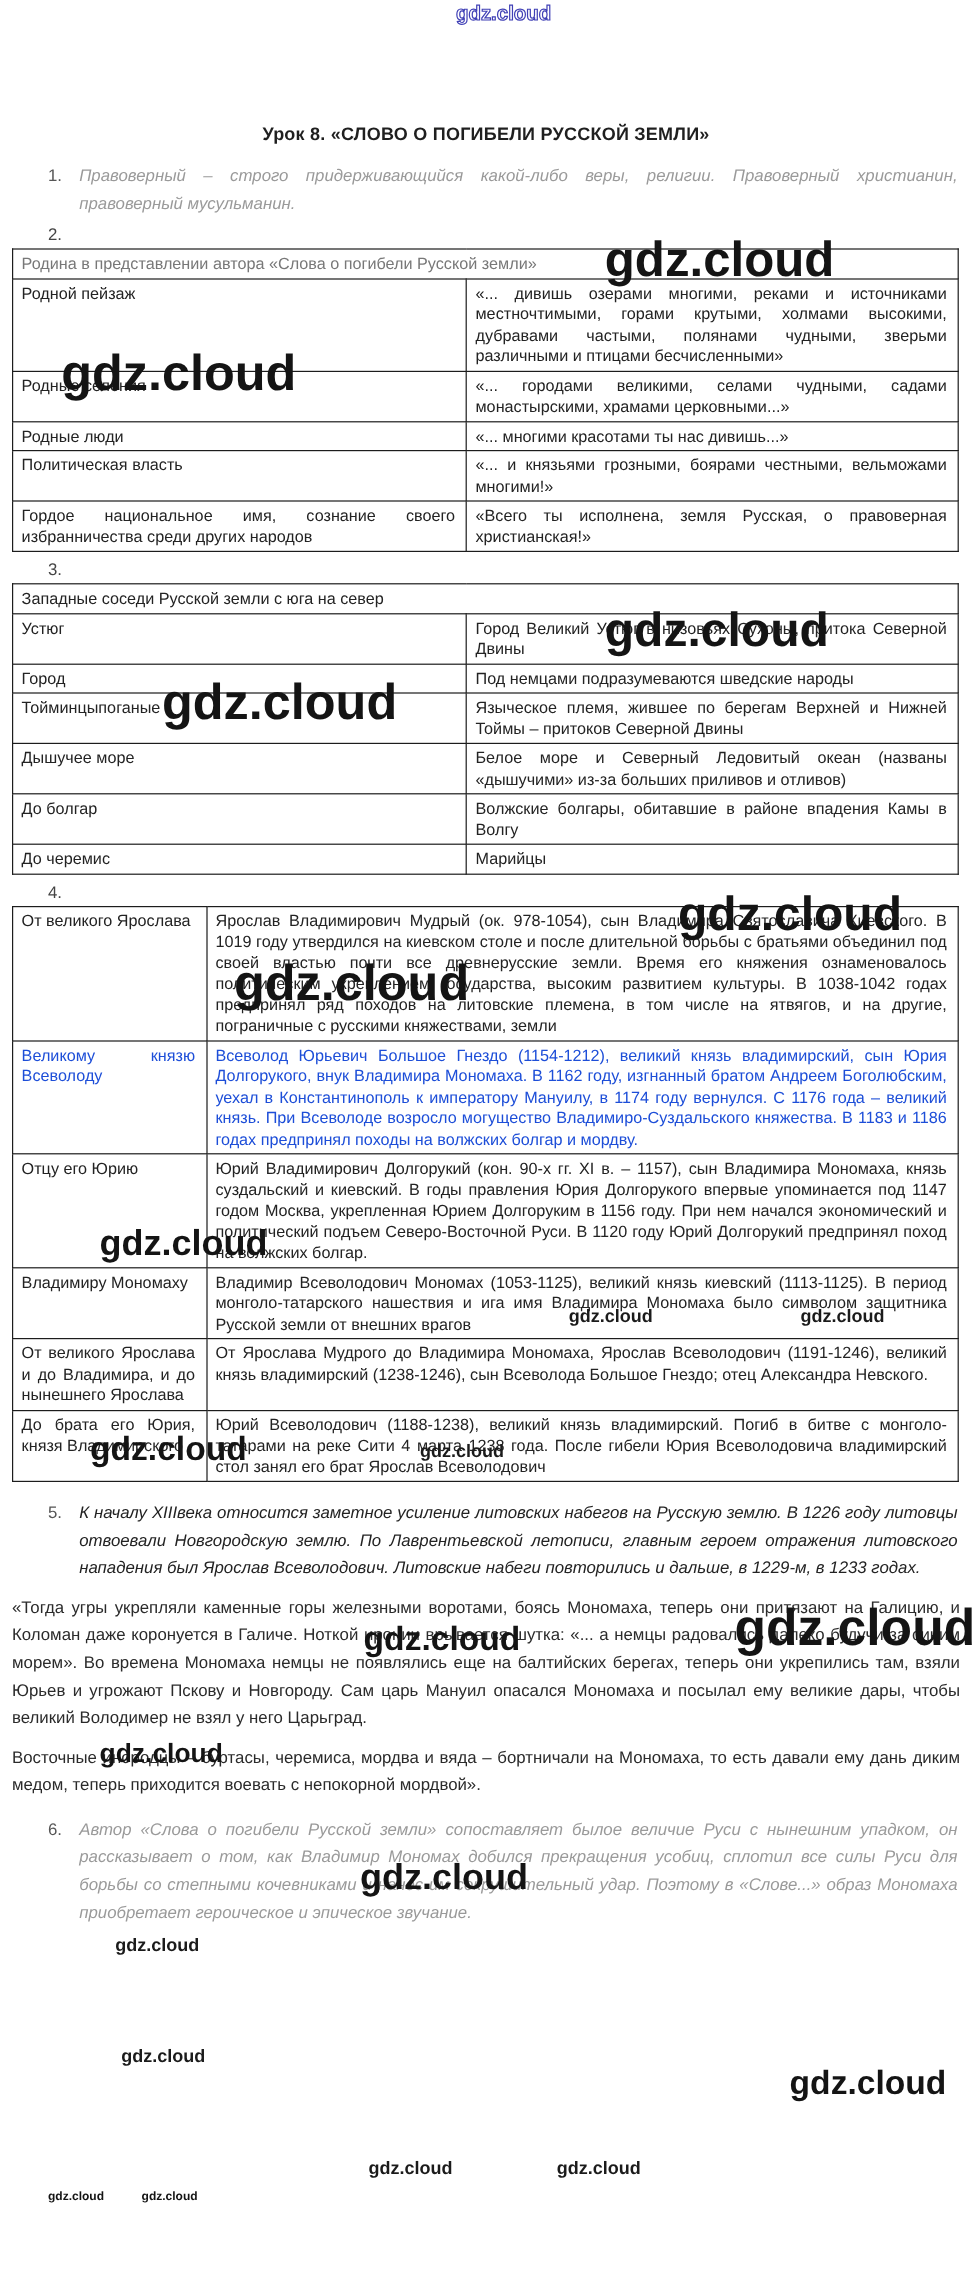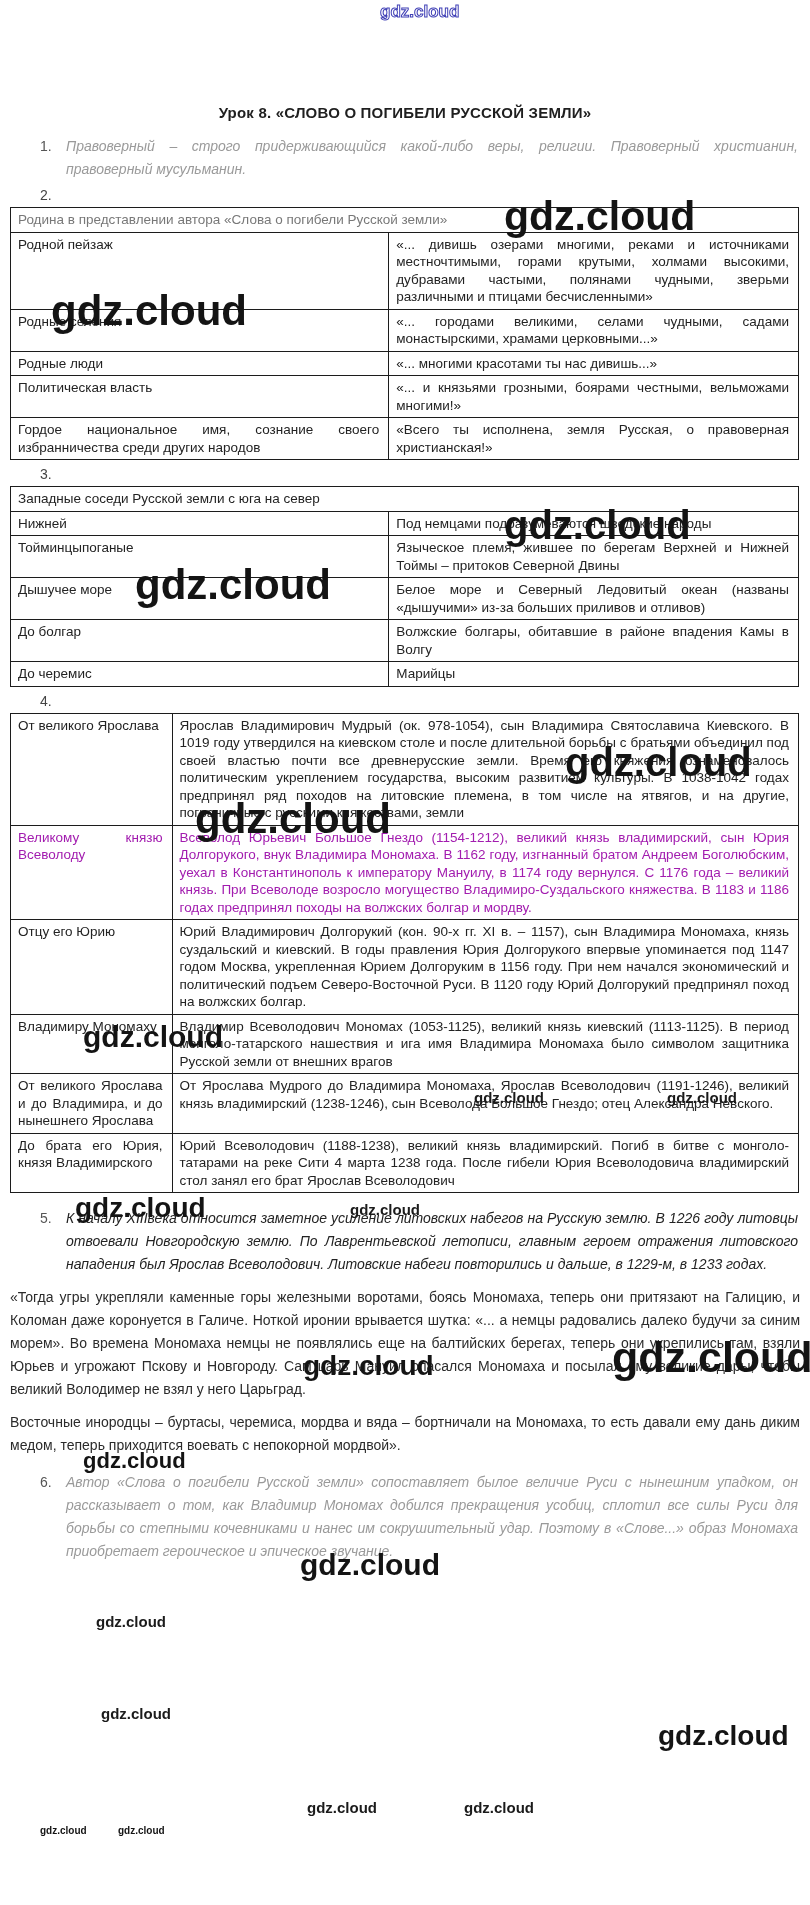--- a/index.html
+++ b/index.html
@@ -63,21 +63,21 @@
   .t4 col.c2{width:79.5%;}
   .para{
     margin:10px 0 4px 0;
     font-size:14px;
     line-height:23px;
     text-align:justify;
     color:#2b2b2b;
   }
   .faded{color:#9a9a9a;}
   .semi-faded{color:#787878;}
-  .gray-row{color:#a21caf;}
+  .gray-row{color:#1d4ed8;}
   
   #wm-layer{position:absolute;left:12px;top:0;width:100%;height:100%;pointer-events:none;}
   .wm{
     position:absolute;
     font-family:"Liberation Sans", sans-serif;
     font-weight:bold;
     color:#141414;
     white-space:nowrap;
     line-height:1;
   }
@@ -139,21 +139,25 @@
     <table class="t3">
       <colgroup>
           <col class="c1">
           <col class="c2">
         </colgroup>
       <tbody>
           <tr>
             <th class="tbl-header" colspan="2">Западные соседи Русской земли с юга на север</th>
           </tr>
       <tr>
-        <td>Нижней</td>
+        <td>Устюг</td>
+        <td>Город Великий Устюг в низовьях Сухоны, притока Северной Двины</td>
+      </tr>
+      <tr>
+        <td>Город</td>
         <td>Под немцами подразумеваются шведские народы</td>
       </tr>
       <tr>
         <td>Тойминцыпоганые</td>
         <td>Языческое племя, жившее по берегам Верхней и Нижней Тоймы – притоков Северной Двины</td>
       </tr>
       <tr>
         <td>Дышучее море</td>
         <td>Белое море и Северный Ледовитый океан (названы «дышучими» из-за больших приливов и отливов)</td>
       </tr>

